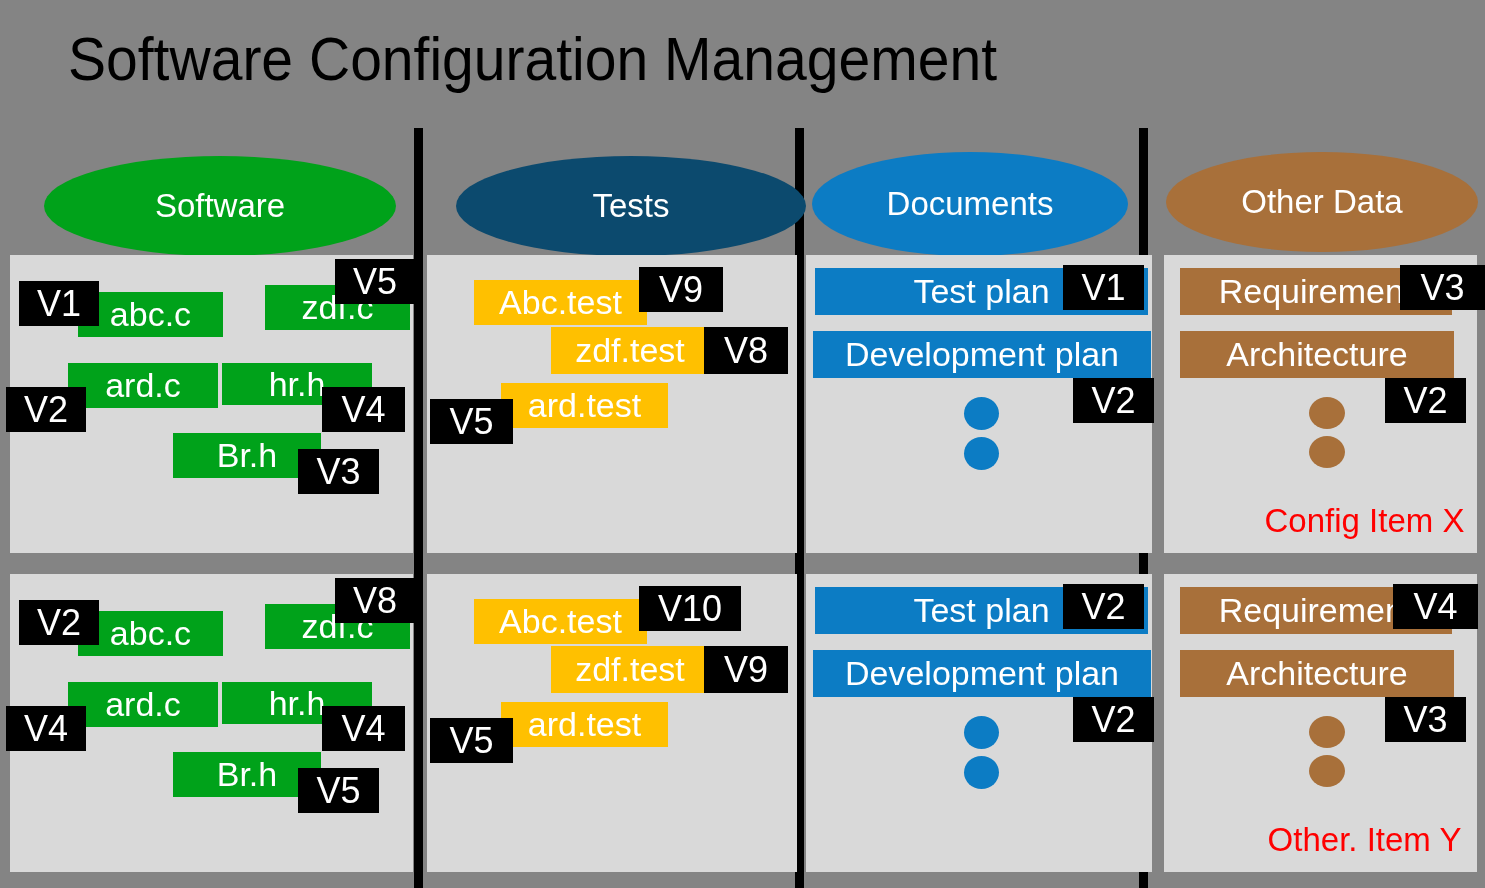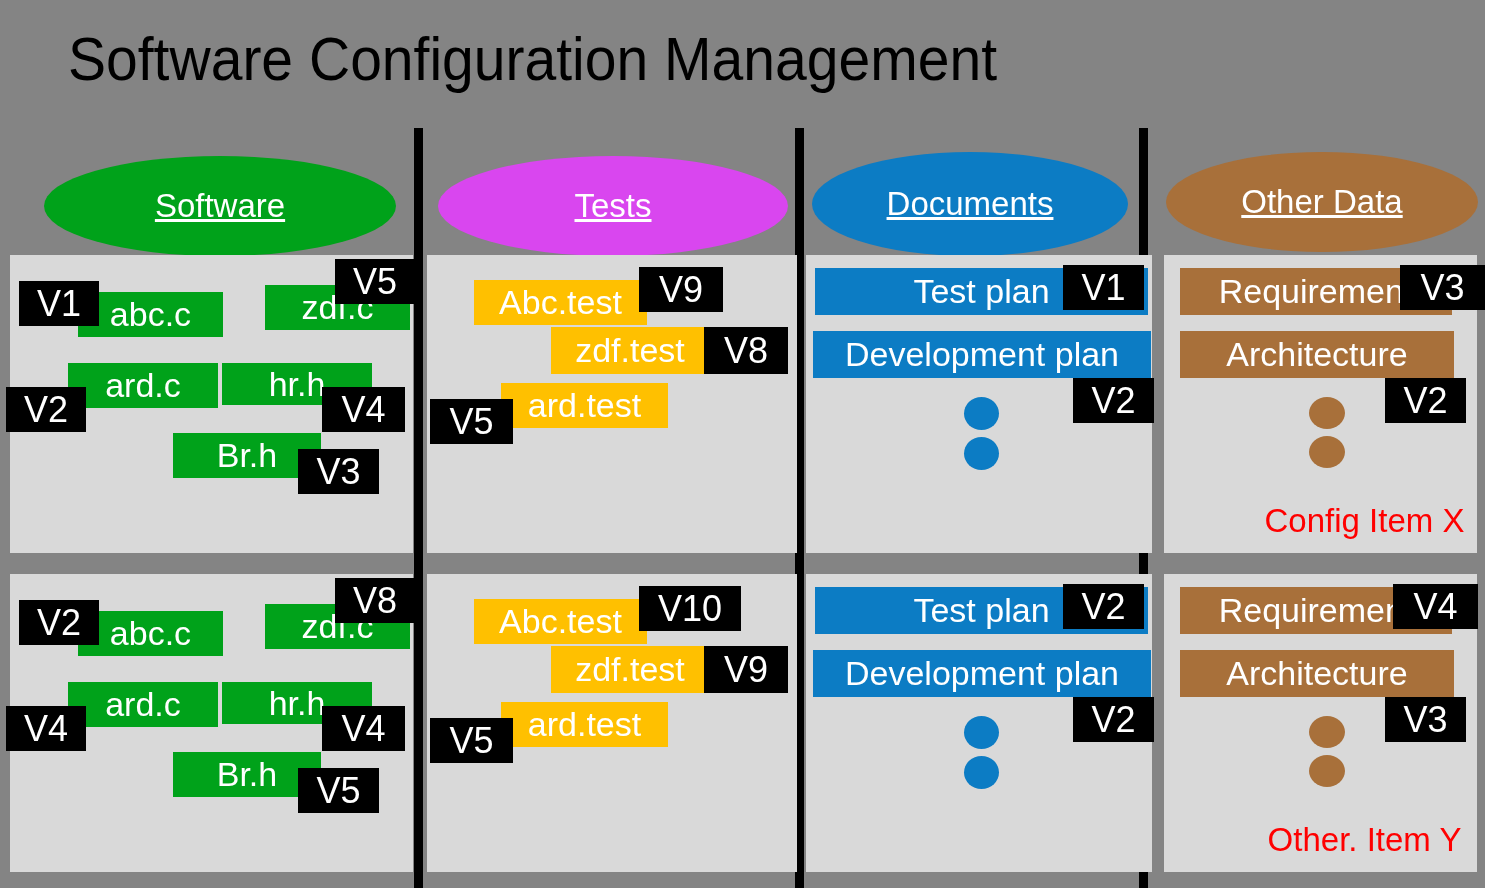--- a/index.html
+++ b/index.html
@@ -25,21 +25,20 @@
   
   .vdiv{position:absolute;width:9px;background:#000;top:128px;height:760px;}
 
   
   .ellipse{
     position:absolute;
     border-radius:50%;
     display:flex;align-items:center;justify-content:center;
     color:#ffffff;font-size:33px;
     white-space:nowrap;
-    text-decoration:underline;
   }
 
   
   .panel{
     position:absolute;
     background:#d9d9d9;
   }
 
   
   .chip{
@@ -82,21 +81,21 @@
 
   <div class="title">Software Configuration Management</div>
 
   <div class="vdiv" style="left:414px;"></div>
   <div class="vdiv" style="left:795px;"></div>
   <div class="vdiv" style="left:1139px;"></div>
 
   <div class="ellipse" style="left:44px;top:156px;width:352px;height:100px;background:#00a21a;">
     <span>Software</span>
   </div>
-  <div class="ellipse" style="left:438px;top:156px;width:350px;height:100px;background:#d946ef;">
+  <div class="ellipse" style="left:456px;top:156px;width:350px;height:100px;background:#0c4a6e;">
     <span>Tests</span>
   </div>
   <div class="ellipse" style="left:1166px;top:152px;width:312px;height:100px;background:#a8703a;">
     <span>Other Data</span>
   </div>
   <div class="ellipse" style="left:812px;top:152px;width:316px;height:104px;background:#0c7cc4;">
     <span>Documents</span>
   </div>
 
   <div class="panel" style="left:10px;top:255px;width:403px;height:298px;">

